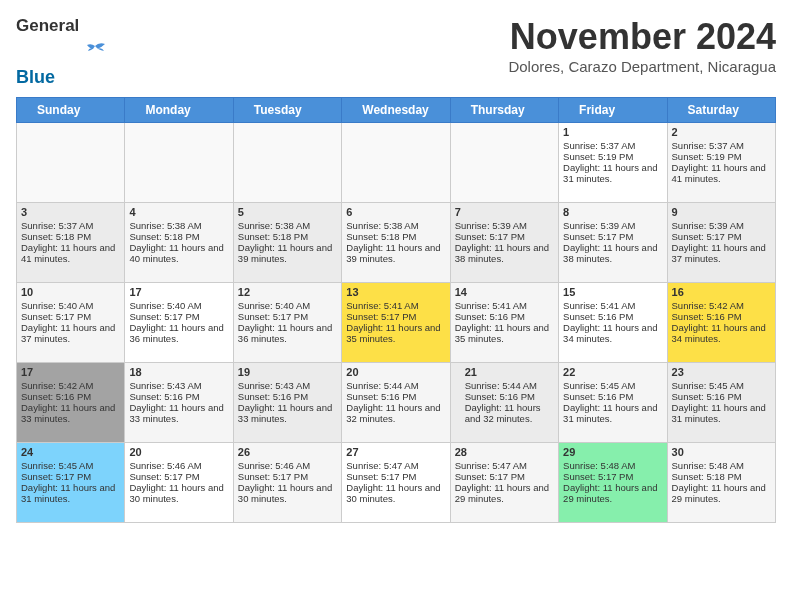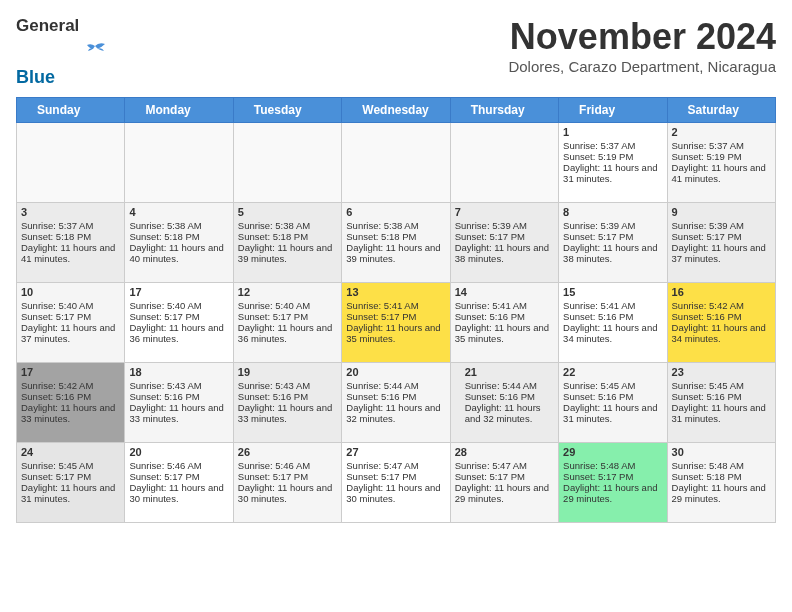--- a/index.html
+++ b/index.html
@@ -143,21 +143,21 @@
       <tr>
         <td style="background: #a3a3a3;"><span class="day-num">17</span><span>Sunrise: 5:42 AM</span><br><span>Sunset: 5:16 PM</span><br><span>Daylight: 11 hours and 33 minutes.</span></td>
         <td style="background: rgb(245, 245, 245);"><span class="day-num">18</span><span>Sunrise: 5:43 AM</span><br><span>Sunset: 5:16 PM</span><br><span>Daylight: 11 hours and 33 minutes.</span></td>
         <td style="background: rgb(235, 235, 235);"><span class="day-num">19</span><span>Sunrise: 5:43 AM</span><br><span>Sunset: 5:16 PM</span><br><span>Daylight: 11 hours and 33 minutes.</span></td>
         <td style="background: rgb(245, 245, 245);"><span class="day-num">20</span><span>Sunrise: 5:44 AM</span><br><span>Sunset: 5:16 PM</span><br><span>Daylight: 11 hours and 32 minutes.</span></td>
         <td style="background: rgb(235, 235, 235); padding-left: 14px;"><span class="day-num">21</span><span>Sunrise: 5:44 AM</span><br><span>Sunset: 5:16 PM</span><br><span>Daylight: 11 hours and 32 minutes.</span></td>
         <td style="background: rgb(245, 245, 245);"><span class="day-num">22</span><span>Sunrise: 5:45 AM</span><br><span>Sunset: 5:16 PM</span><br><span>Daylight: 11 hours and 31 minutes.</span></td>
         <td style="background: rgb(235, 235, 235);"><span class="day-num">23</span><span>Sunrise: 5:45 AM</span><br><span>Sunset: 5:16 PM</span><br><span>Daylight: 11 hours and 31 minutes.</span></td>
       </tr>
       <tr>
-        <td style="background: #e5e5e5;"><span class="day-num">24</span><span>Sunrise: 5:45 AM</span><br><span>Sunset: 5:17 PM</span><br><span>Daylight: 11 hours and 31 minutes.</span></td>
+        <td style="background: #7dd3fc;"><span class="day-num">24</span><span>Sunrise: 5:45 AM</span><br><span>Sunset: 5:17 PM</span><br><span>Daylight: 11 hours and 31 minutes.</span></td>
         <td style="background: rgb(255, 255, 255);"><span class="day-num">20</span><span>Sunrise: 5:46 AM</span><br><span>Sunset: 5:17 PM</span><br><span>Daylight: 11 hours and 30 minutes.</span></td>
         <td style="background: rgb(245, 245, 245);"><span class="day-num">26</span><span>Sunrise: 5:46 AM</span><br><span>Sunset: 5:17 PM</span><br><span>Daylight: 11 hours and 30 minutes.</span></td>
         <td style="background: rgb(255, 255, 255);"><span class="day-num">27</span><span>Sunrise: 5:47 AM</span><br><span>Sunset: 5:17 PM</span><br><span>Daylight: 11 hours and 30 minutes.</span></td>
         <td style="background: rgb(245, 245, 245);"><span class="day-num">28</span><span>Sunrise: 5:47 AM</span><br><span>Sunset: 5:17 PM</span><br><span>Daylight: 11 hours and 29 minutes.</span></td>
         <td style="background: #86efac;"><span class="day-num">29</span><span>Sunrise: 5:48 AM</span><br><span>Sunset: 5:17 PM</span><br><span>Daylight: 11 hours and 29 minutes.</span></td>
         <td style="background: rgb(245, 245, 245);"><span class="day-num">30</span><span>Sunrise: 5:48 AM</span><br><span>Sunset: 5:18 PM</span><br><span>Daylight: 11 hours and 29 minutes.</span></td>
       </tr>
     </tbody>
 </table>
 

